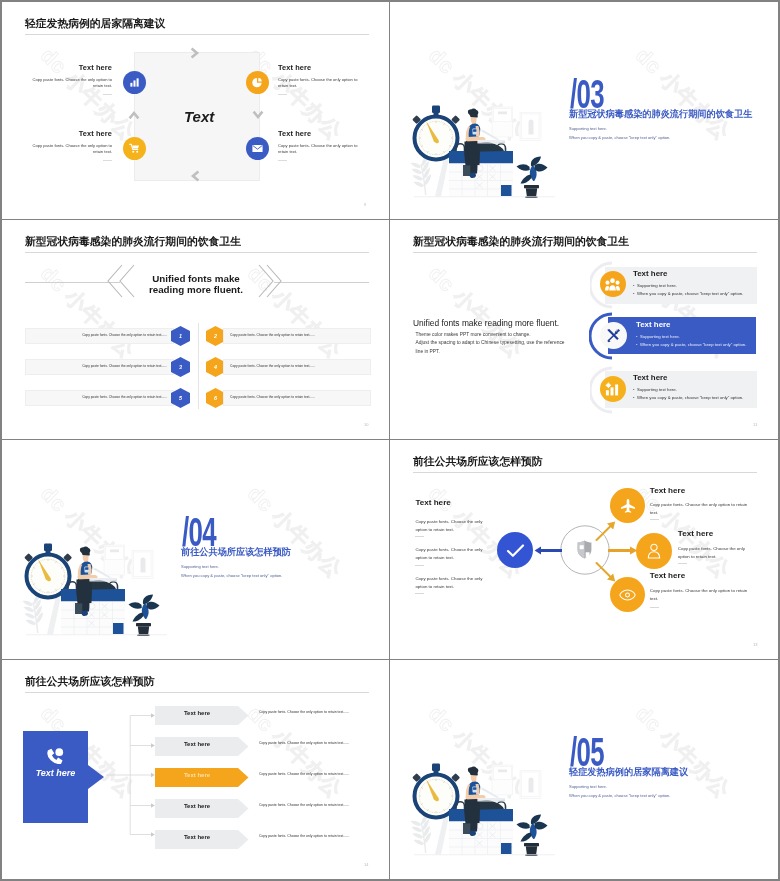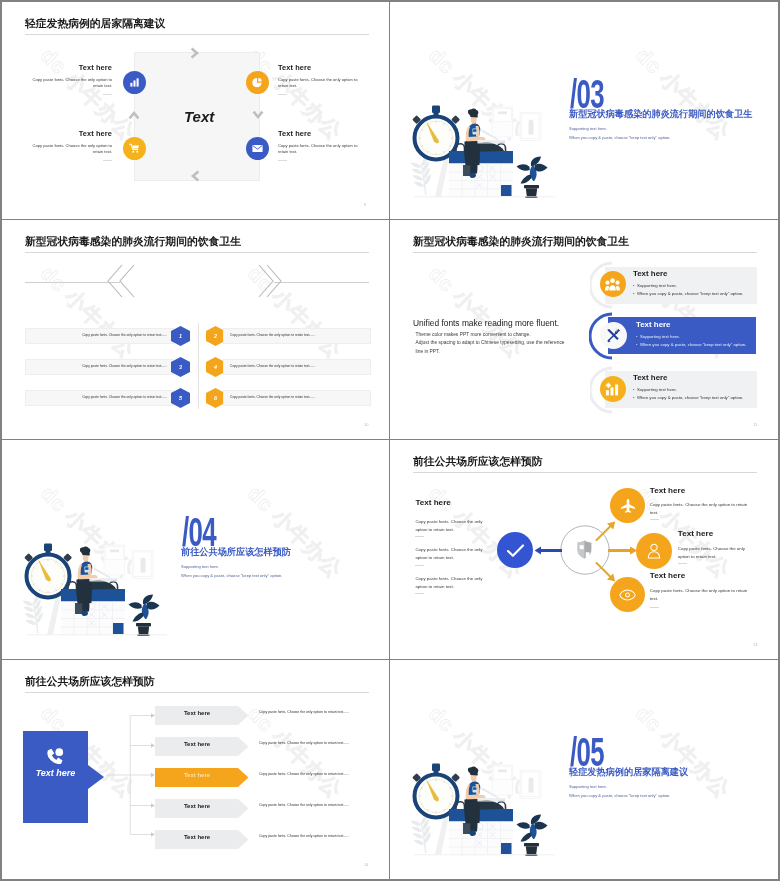--- a/index.html
+++ b/index.html
@@ -343,20 +343,21 @@
     <div class="s2line" style="left:23px;top:62px;width:95px;"></div>
     <div class="s2line" style="left:272px;top:62px;width:95px;"></div>
     <svg style="position:absolute;left:105px;top:44px;" width="28" height="34" viewBox="0 0 28 34">
           <path d="M27 1 L13 17 L27 33" fill="none" stroke="#b9b9b9" stroke-width="1.1"></path>
           <path d="M15 1 L1 17 L15 33" fill="none" stroke="#b9b9b9" stroke-width="1.1"></path>
         </svg>
     <svg style="position:absolute;left:256px;top:44px;" width="24" height="34" viewBox="0 0 24 34">
           <path d="M1 1 L15 17 L1 33" fill="none" stroke="#b9b9b9" stroke-width="1.1"></path>
           <path d="M9 1 L23 17 L9 33" fill="none" stroke="#b9b9b9" stroke-width="1.1"></path>
         </svg>
+    <div class="s2big" style="left:128px;top:52.5px;width:132px;font-size:9.8px;line-height:11px;"><span>Unified fonts make</span><br><span>reading more fluent.</span></div>
 
     <div class="s2line" style="left:196px;top:103px;width:1px;height:86px;background:#e4e4e4;"></div>
 
     <div class="hexbar" style="left:23px;top:108px;width:147px;height:14px;">
       <div class="t" style="right:6px;top:4.3px;">Copy paste fonts. Choose the only option to retain text......</div>
     </div>
     <svg class="hex" style="left:169px;top:106px;" width="19" height="20" viewBox="0 0 19 20">
           <path d="M9.5 0 L19 5 L19 15 L9.5 20 L0 15 L0 5 Z" fill="#3b5bc4"></path>
         </svg>
     <div style="position:absolute;left:169px;top:106px;width:19px;height:20px;display:flex;align-items:center;justify-content:center;color:#fff;font-weight:700;font-style:italic;font-size:5.4px;">1</div>

